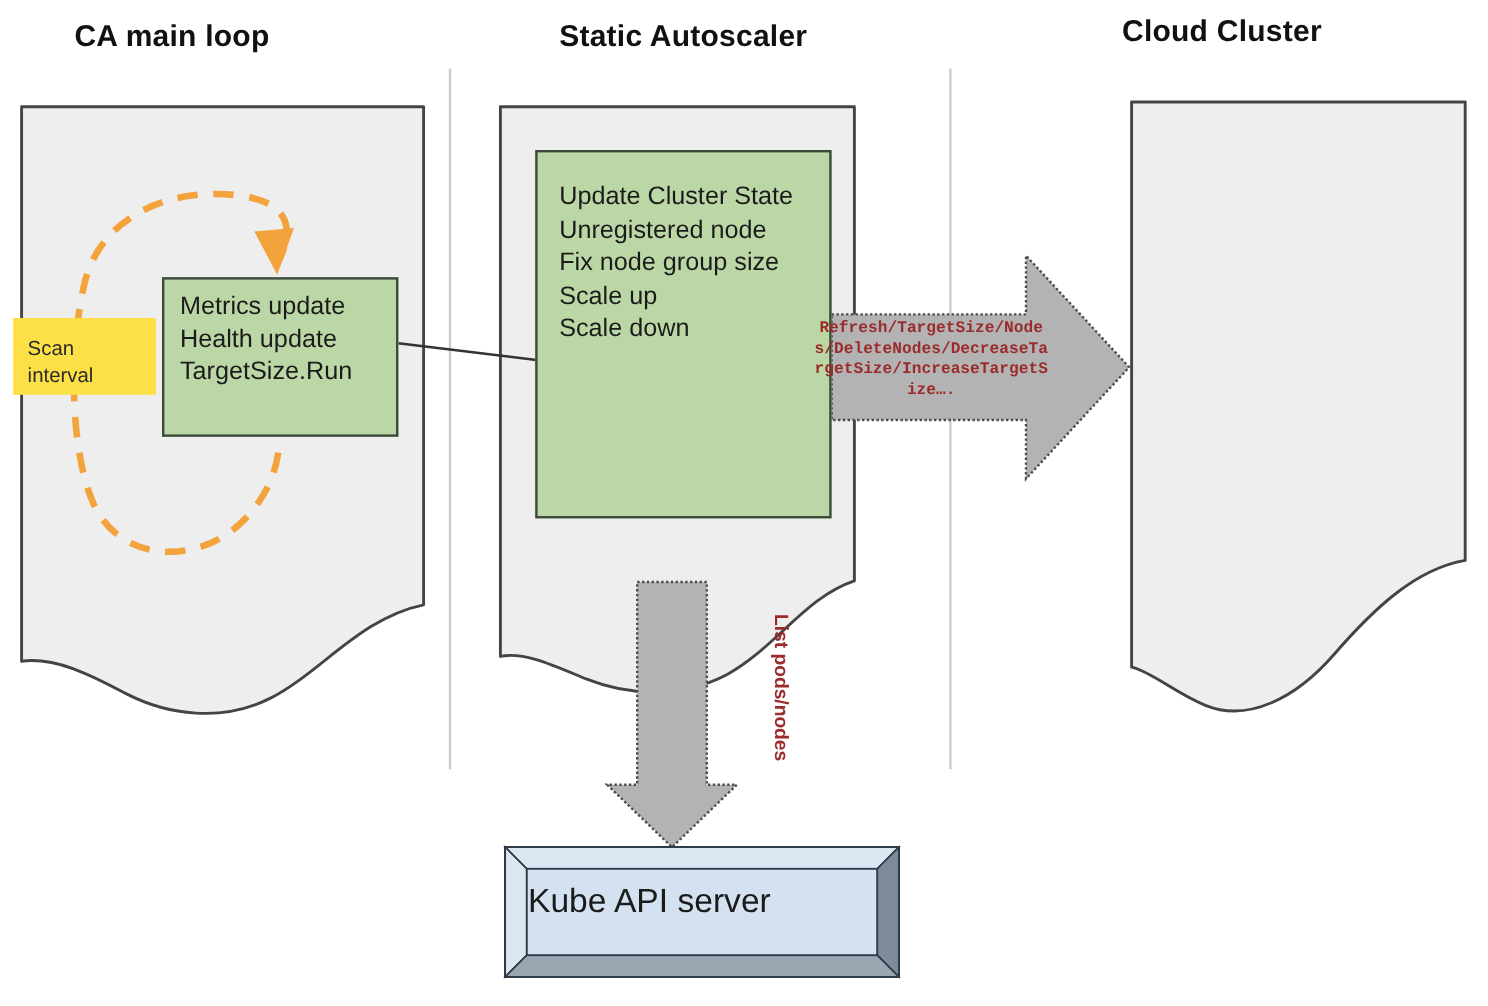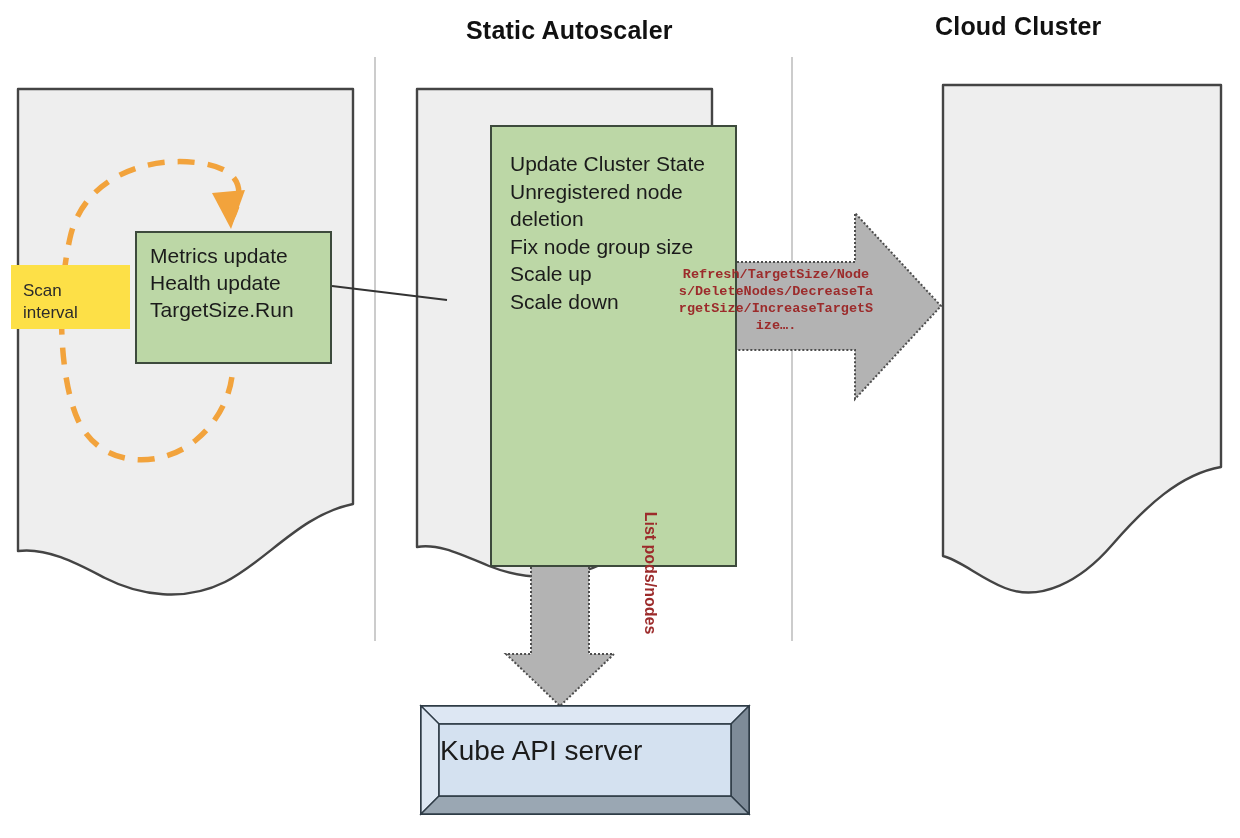--- a/index.html
+++ b/index.html
@@ -52,25 +52,24 @@
     width: 197px;
     height: 133px;
     padding: 9px 0 0 13px;
     font-size: 21px;
     line-height: 27px;
   }
   #static-box {
     left: 446px;
     top: 125px;
     width: 247px;
-    height: 442px;
+    height: 307px;
     padding: 23px 0 0 18px;
     font-size: 21px;
     line-height: 27.5px;
-    margin-left: 44px;
   }
   #scan-note {
     left: 11px;
     top: 265px;
     width: 119px;
     height: 64px;
     background: #fde047;
     padding: 15px 0 0 12px;
     font-size: 17px;
     line-height: 22px;
@@ -154,38 +153,38 @@
       <rect x="421" y="706" width="328" height="108" fill="#8d9aa6" stroke="#2f3c47" stroke-width="2"></rect>
       <polygon points="421,706 749,706 731,724 439,724" fill="#dde7f3" stroke="#2f3c47" stroke-width="1.4"></polygon>
       <polygon points="421,706 439,724 439,796 421,814" fill="#dde7f3" stroke="#2f3c47" stroke-width="1.4"></polygon>
       <polygon points="749,706 749,814 731,796 731,724" fill="#7e8b98" stroke="#2f3c47" stroke-width="1.4"></polygon>
       <polygon points="421,814 439,796 731,796 749,814" fill="#9aa7b3" stroke="#2f3c47" stroke-width="1.4"></polygon>
       <rect x="439" y="724" width="292" height="72" fill="#d4e1f0" stroke="#2f3c47" stroke-width="1.6"></rect>
     </g>
 
   </svg>
 
+  <div class="lane-title" id="title-ca">CA main loop</div>
   <div class="lane-title" id="title-static">Static Autoscaler</div>
   <div class="lane-title" id="title-cloud">Cloud Cluster</div>
 
   <div class="txt-box" id="scan-note">
     <span class="box-line">Scan</span>
     <span class="box-line">interval</span>
   </div>
 
   <div class="txt-box green-box" id="metrics-box">
     <span class="box-line">Metrics update</span>
     <span class="box-line">Health update</span>
     <span class="box-line">TargetSize.Run</span>
   </div>
 
   <div class="txt-box green-box" id="static-box">
     <span class="box-line">Update Cluster State</span>
     <span class="box-line">Unregistered node</span>
-    <span class="box-line">deletion</span>
     <span class="box-line">Fix node group size</span>
     <span class="box-line">Scale up</span>
     <span class="box-line">Scale down</span>
   </div>
 
   <div class="arrow-text" id="cloud-arrow-text">Refresh/TargetSize/Nodes/DeleteNodes/DecreaseTargetSize/IncreaseTargetSize….</div>
 
   <div class="arrow-text" id="kube-arrow-text">List pods/nodes</div>
 
   <div id="kube-label">Kube API server</div>

